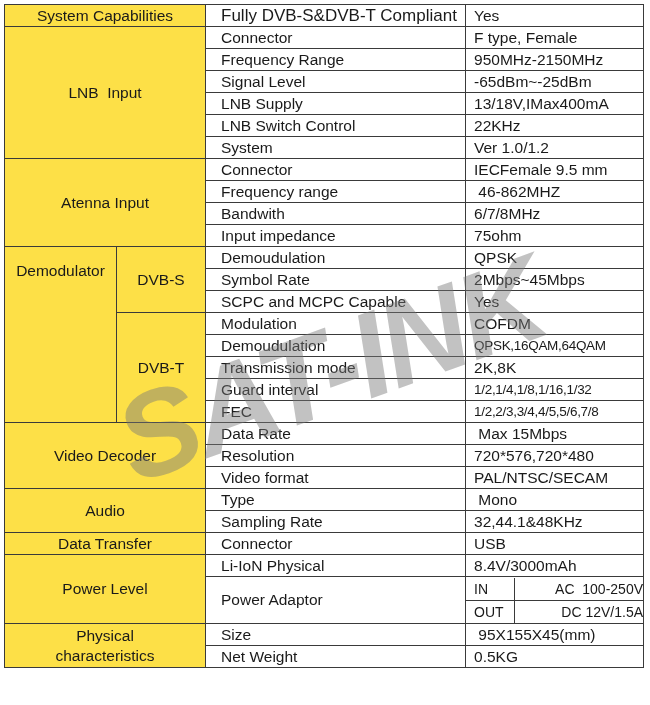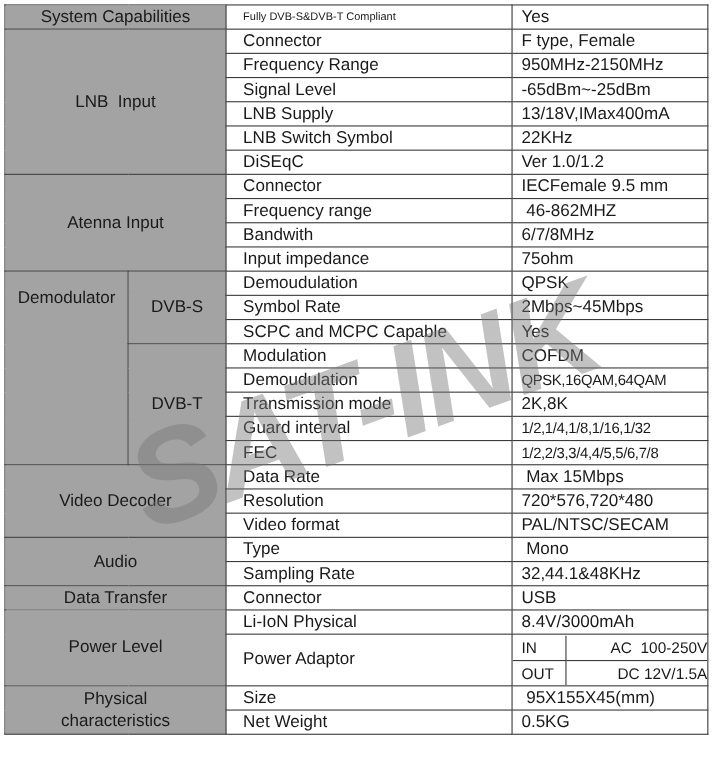--- a/index.html
+++ b/index.html
@@ -2,21 +2,21 @@
 <html><head>
 <meta charset="utf-8">
 <style>
   html, body { margin: 0; padding: 0; background: #ffffff; }
   body { width: 650px; height: 705px; position: relative; overflow: hidden;
          font-family: "Liberation Sans", "DejaVu Sans", sans-serif; color: #1a1a1a; }
   table.spec { position: absolute; left: 4px; top: 4px; width: 639px;
                border-collapse: collapse; table-layout: fixed; }
   table.spec td { border: 1.5px solid #3a3a3a; padding: 0 0 0 15px; font-size: 15.5px;
                   line-height: 20px; height: 21px; white-space: nowrap; overflow: hidden; }
-  table.spec td.cat { background: #a3a3a3; text-align: center; padding: 0; }
+  table.spec td.cat { background: #fde047; text-align: center; padding: 0; }
   table.spec td.small { font-size: 13.5px; letter-spacing: -0.3px; }
   table.spec td.val { padding-left: 8px; }
   table.spec td.inner { padding: 0; }
   table.pa { width: 100%; border-collapse: collapse; table-layout: fixed; }
   table.pa td { border: none; border-bottom: 1.5px solid #3a3a3a; height: 22px; font-size: 14px; padding: 0 0 0 8px; }
   table.pa tr:last-child td { border-bottom: none; margin-top: 16px; }
   table.pa td.k { border-right: 1.5px solid #3a3a3a; width: 40px; }
   table.pa td.v { text-align: right; padding: 0; }
   .watermark { position: absolute; left: 108px; top: 300px; font-size: 120px; font-weight: bold;
                font-style: italic; color: rgba(120,120,120,0.45); transform: rotate(-20deg);
@@ -30,21 +30,21 @@
   <colgroup>
     <col style="width:112px">
       <col style="width:89px">
       <col style="width:260px">
       <col style="width:178px">
   </colgroup>
   <tbody>
 
     <tr>
       <td class="cat" colspan="2">System Capabilities</td>
-      <td style="font-size:10px">Fully DVB-S&amp;DVB-T Compliant</td>
+      <td style="font-size:17px">Fully DVB-S&amp;DVB-T Compliant</td>
       <td class="val">Yes</td>
     </tr>
 
     <tr>
       <td class="cat" colspan="2" rowspan="6" style="white-space:pre">LNB  Input</td>
       <td>Connector</td>
       <td class="val">F type, Female</td>
     </tr>
     <tr>
       <td>Frequency Range</td>
@@ -52,25 +52,25 @@
     </tr>
     <tr>
       <td>Signal Level</td>
       <td class="val">-65dBm~-25dBm</td>
     </tr>
     <tr>
       <td>LNB Supply</td>
       <td class="val">13/18V,IMax400mA</td>
     </tr>
     <tr>
-      <td>LNB Switch Symbol</td>
+      <td>LNB Switch Control</td>
       <td class="val">22KHz</td>
     </tr>
     <tr>
-      <td>DiSEqC</td>
+      <td>System</td>
       <td class="val">Ver 1.0/1.2</td>
     </tr>
 
     <tr>
       <td class="cat" colspan="2" rowspan="4">Atenna Input</td>
       <td>Connector</td>
       <td class="val">IECFemale 9.5 mm</td>
     </tr>
     <tr>
       <td>Frequency range</td>

